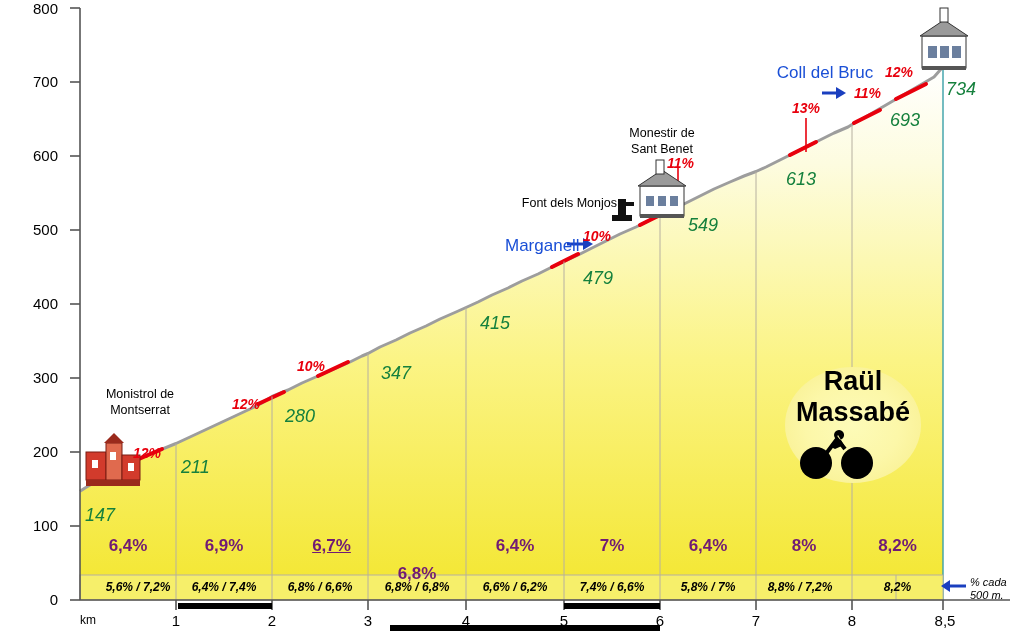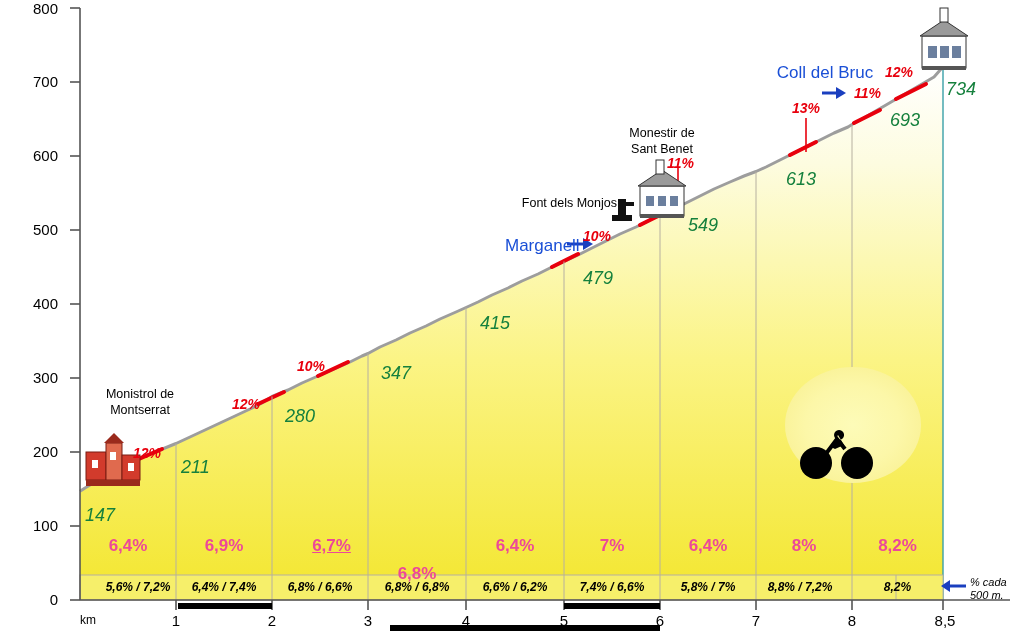--- a/index.html
+++ b/index.html
@@ -21,21 +21,21 @@
   
   .elevnum{
     position:absolute;font-size:18px;font-style:italic;color:#15803d;text-align:right;
   }
   
   .gradlabel{
     position:absolute;font-size:14px;font-style:italic;font-weight:bold;color:#e8000d;
   }
   
   .segpct{
-    position:absolute;font-size:17px;font-weight:bold;color:#ec4899;text-align:center;
+    position:absolute;font-size:17px;font-weight:bold;color:#701a75;text-align:center;
   }
   
   .subpct{
     position:absolute;font-size:12px;font-weight:bold;color:#000;text-align:center;
     font-style:italic;
   }
   .poi{
     position:absolute;font-size:12.5px;color:#000;text-align:center;line-height:1.15;
   }
   .poiblue{
@@ -302,17 +302,19 @@
   <div class="subpct" style="left:80px;top:580px;width:116px;">5,6% / 7,2%</div>
   <div class="subpct" style="left:176px;top:580px;width:96px;">6,4% / 7,4%</div>
   <div class="subpct" style="left:272px;top:580px;width:96px;">6,8% / 6,6%</div>
   <div class="subpct" style="left:368px;top:580px;width:98px;">6,8% / 6,8%</div>
   <div class="subpct" style="left:466px;top:580px;width:98px;">6,6% / 6,2%</div>
   <div class="subpct" style="left:564px;top:580px;width:96px;">7,4% / 6,6%</div>
   <div class="subpct" style="left:660px;top:580px;width:96px;">5,8% / 7%</div>
   <div class="subpct" style="left:756px;top:580px;width:88px;">8,8% / 7,2%</div>
   <div class="subpct" style="left:852px;top:580px;width:91px;">8,2%</div>
 
+  <div class="watermark-text" style="left:793px;top:366px;width:120px;">Raül</div>
+  <div class="watermark-text" style="left:778px;top:397px;width:150px;">Massabé</div>
 
   <div class="cadatxt" style="left:970px;top:576px;">% cada</div>
   <div class="cadatxt" style="left:970px;top:589px;">500 m.</div>
 
 </div>
 
 </body></html>

